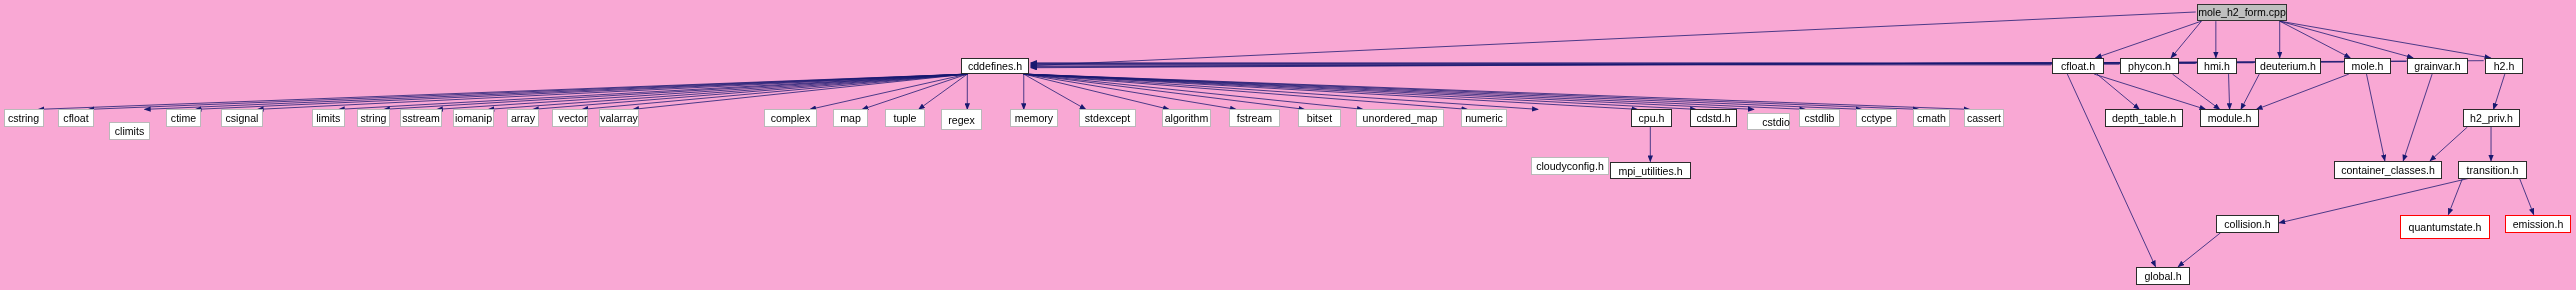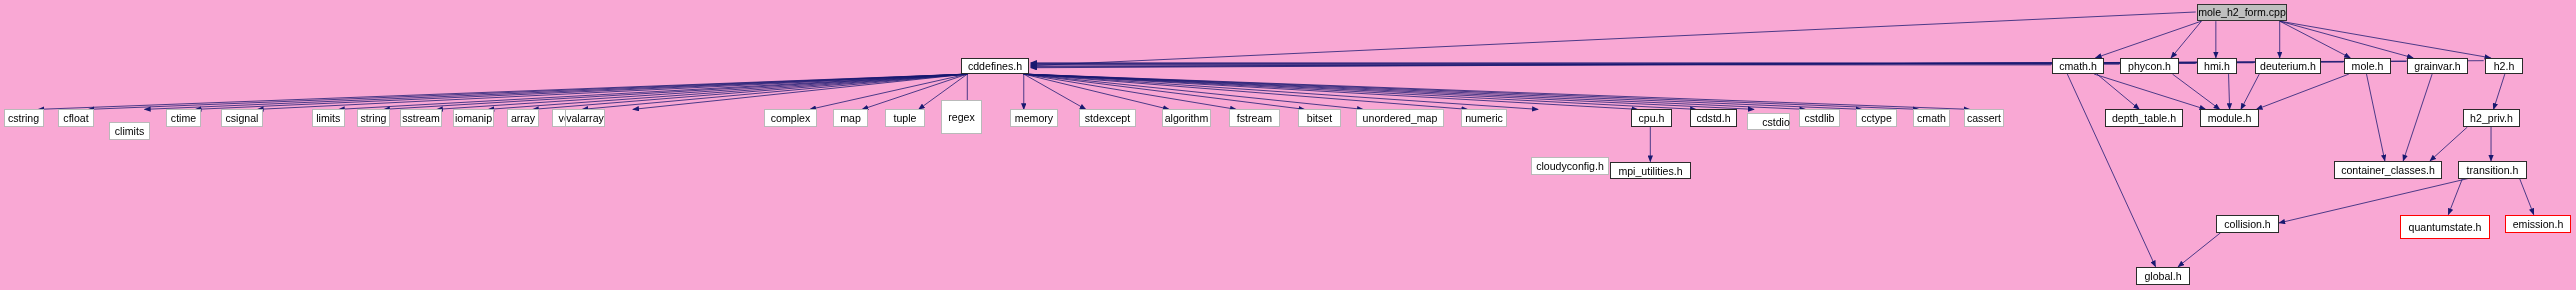--- a/index.html
+++ b/index.html
@@ -98,43 +98,43 @@
         <line x1="3528.5" y1="180" x2="3528.5" y2="228" stroke="#191970" stroke-width="1.1" marker-end="url(#arrowhead)"></line>
         <line x1="3496" y1="253" x2="3228" y2="316" stroke="#191970" stroke-width="1.1" marker-end="url(#arrowhead)"></line>
         <line x1="3488" y1="253" x2="3468" y2="304" stroke="#191970" stroke-width="1.1" marker-end="url(#arrowhead)"></line>
         <line x1="3569" y1="253" x2="3589" y2="304" stroke="#191970" stroke-width="1.1" marker-end="url(#arrowhead)"></line>
         <line x1="3145" y1="330" x2="3085" y2="378" stroke="#191970" stroke-width="1.1" marker-end="url(#arrowhead)"></line>
       </g>
   </svg>
   <div id="nodes">
       <div class="node kind-main" style="left: 2197px; top: 3.5px; width: 90px; height: 17.7px;">mole_h2_form.cpp</div>
       <div class="node kind-linked" style="left: 961px; top: 58px; width: 68px; height: 16.2px;">cddefines.h</div>
-      <div class="node kind-linked" style="left: 2052px; top: 58px; width: 52px; height: 16.2px;">cmath.h</div>
+      <div class="node kind-linked" style="left: 2052px; top: 58px; width: 52px; height: 16.2px;">cfloat.h</div>
       <div class="node kind-linked" style="left: 2120px; top: 58px; width: 59px; height: 16.2px;">phycon.h</div>
       <div class="node kind-linked" style="left: 2197px; top: 58px; width: 40px; height: 16.2px;">hmi.h</div>
       <div class="node kind-linked" style="left: 2255px; top: 58px; width: 66px; height: 16.2px;">deuterium.h</div>
       <div class="node kind-linked" style="left: 2344px; top: 58px; width: 47px; height: 16.2px;">mole.h</div>
       <div class="node kind-linked" style="left: 2407px; top: 58px; width: 61px; height: 16.2px;">grainvar.h</div>
       <div class="node kind-linked" style="left: 2485px; top: 58px; width: 38px; height: 16.2px;">h2.h</div>
       <div class="node kind-plain" style="left: 3.5px; top: 109px; width: 40px; height: 17.7px;">cstring</div>
       <div class="node kind-plain" style="left: 58px; top: 109px; width: 36px; height: 17.7px;">cfloat</div>
       <div class="node kind-plain" style="left: 109px; top: 122px; width: 41px; height: 17.7px;">climits</div>
       <div class="node kind-plain" style="left: 166px; top: 109px; width: 35px; height: 17.7px;">ctime</div>
       <div class="node kind-plain" style="left: 221px; top: 109px; width: 42px; height: 17.7px;">csignal</div>
       <div class="node kind-plain" style="left: 312px; top: 109px; width: 32.5px; height: 17.7px;">limits</div>
       <div class="node kind-plain" style="left: 357px; top: 109px; width: 33px; height: 17.7px;">string</div>
       <div class="node kind-plain" style="left: 400px; top: 109px; width: 42px; height: 17.7px;">sstream</div>
       <div class="node kind-plain" style="left: 453px; top: 109px; width: 41px; height: 17.7px;">iomanip</div>
       <div class="node kind-plain" style="left: 507px; top: 109px; width: 32px; height: 17.7px;">array</div>
       <div class="node kind-plain" style="left: 552px; top: 109px; width: 36px; height: 17.7px; padding-left: 6px;">vector</div>
-      <div class="node kind-plain" style="left: 565px; top: 109px; width: 40px; height: 17.7px;">valarray</div>
+      <div class="node kind-plain" style="left: 599px; top: 109px; width: 40px; height: 17.7px;">valarray</div>
       <div class="node kind-plain" style="left: 764px; top: 109px; width: 53px; height: 17.7px;">complex</div>
       <div class="node kind-plain" style="left: 833px; top: 109px; width: 35px; height: 17.7px;">map</div>
       <div class="node kind-plain" style="left: 885px; top: 109px; width: 40px; height: 17.7px;">tuple</div>
-      <div class="node kind-plain" style="left: 941px; top: 100px; width: 41px; height: 34px;">regex</div>
+      <div class="node kind-plain" style="left: 941px; top: 109px; width: 41px; height: 21px;">regex</div>
       <div class="node kind-plain" style="left: 1010px; top: 109px; width: 48px; height: 17.7px;">memory</div>
       <div class="node kind-plain" style="left: 1079px; top: 109px; width: 57px; height: 17.7px;">stdexcept</div>
       <div class="node kind-plain" style="left: 1162px; top: 109px; width: 49px; height: 17.7px;">algorithm</div>
       <div class="node kind-plain" style="left: 1229px; top: 109px; width: 51px; height: 17.7px;">fstream</div>
       <div class="node kind-plain" style="left: 1298px; top: 109px; width: 43px; height: 17.7px;">bitset</div>
       <div class="node kind-plain" style="left: 1356px; top: 109px; width: 88px; height: 17.7px;">unordered_map</div>
       <div class="node kind-plain" style="left: 1461px; top: 109px; width: 46px; height: 17.7px;">numeric</div>
       <div class="node kind-plain" style="left: 1531px; top: 109px; width: 78px; height: 17.7px; margin-top: 48px;">cloudyconfig.h</div>
       <div class="node kind-linked" style="left: 1631px; top: 109px; width: 41px; height: 17.7px;">cpu.h</div>
       <div class="node kind-linked" style="left: 1690px; top: 109px; width: 47px; height: 17.7px;">cdstd.h</div>

